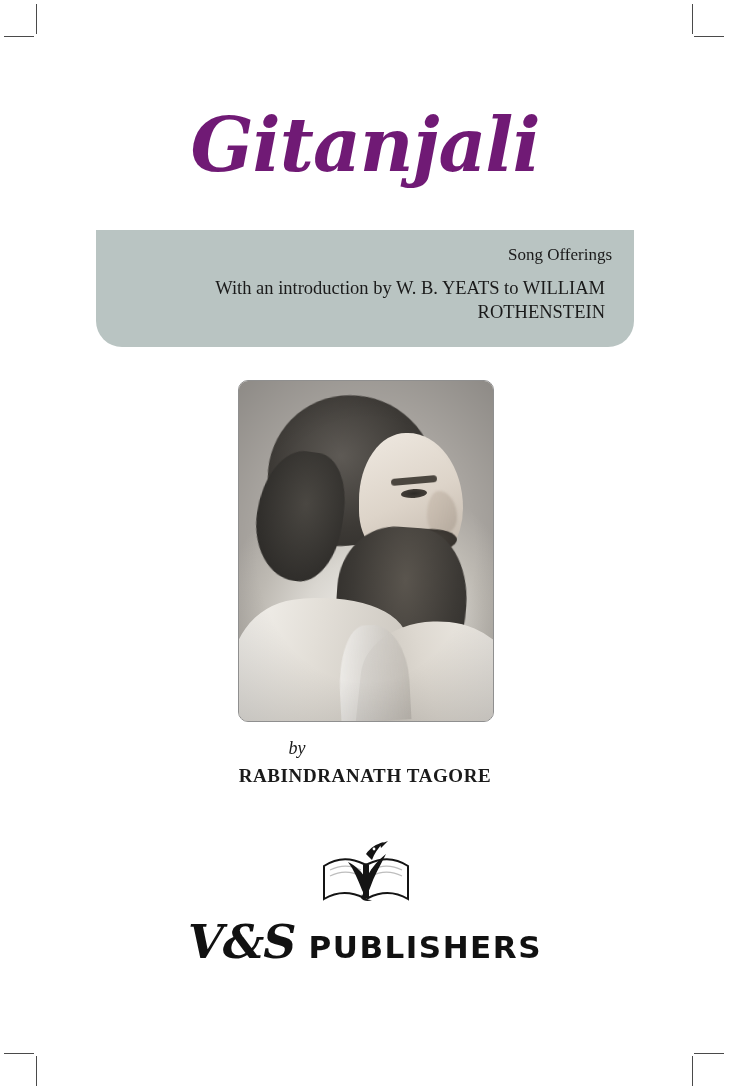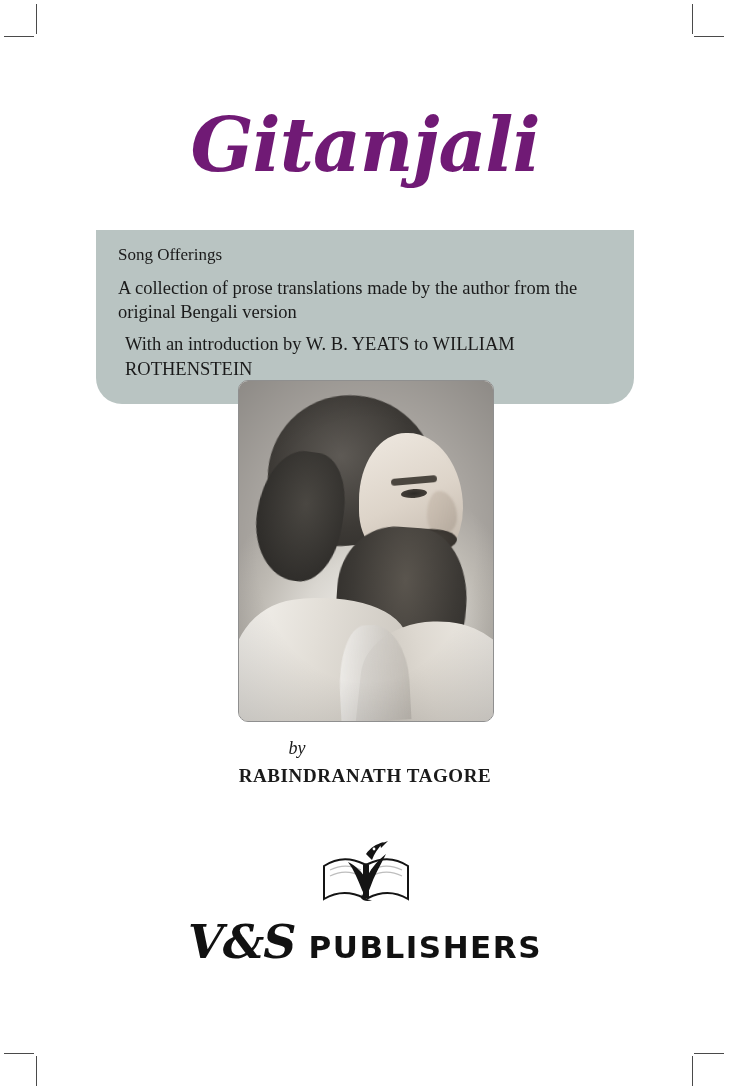--- a/index.html
+++ b/index.html
@@ -58,21 +58,21 @@
 
   .subtitle-band {
     position: absolute;
     left: 96px;
     top: 230px;
     width: 538px;
     padding: 12px 22px 16px 22px;
     box-sizing: border-box;
     background: #b9c4c2;
     border-radius: 0 0 26px 26px;
-    text-align: left;
+    text-align: right;
   }
   .subtitle-band .line1 {
     font-size: 17px;
     line-height: 1.5;
     margin: 0 0 8px 0;
   }
   .subtitle-band .line2 {
     font-size: 18.5px;
     line-height: 1.32;
     margin: 0 0 8px 0;
@@ -266,21 +266,20 @@
 <div class="crop h crop-bl-h"></div>
 <div class="crop v crop-br-v"></div>
 <div class="crop h crop-br-h"></div>
 
 <div class="page">
 
   <div class="title">Gitanjali</div>
 
   <div class="subtitle-band">
     <p class="line1">Song Offerings</p>
-    <p class="line2">A collection of prose translations made by the author from the original Bengali version</p>
     <p class="line3">With an introduction by W. B. YEATS to WILLIAM ROTHENSTEIN</p>
   </div>
 
   <div class="portrait-frame">
     <div class="portrait-inner">
       <div class="p-hair"></div>
       <div class="p-hair2"></div>
       <div class="p-face"></div>
       <div class="p-brow"></div>
       <div class="p-eye"></div>

